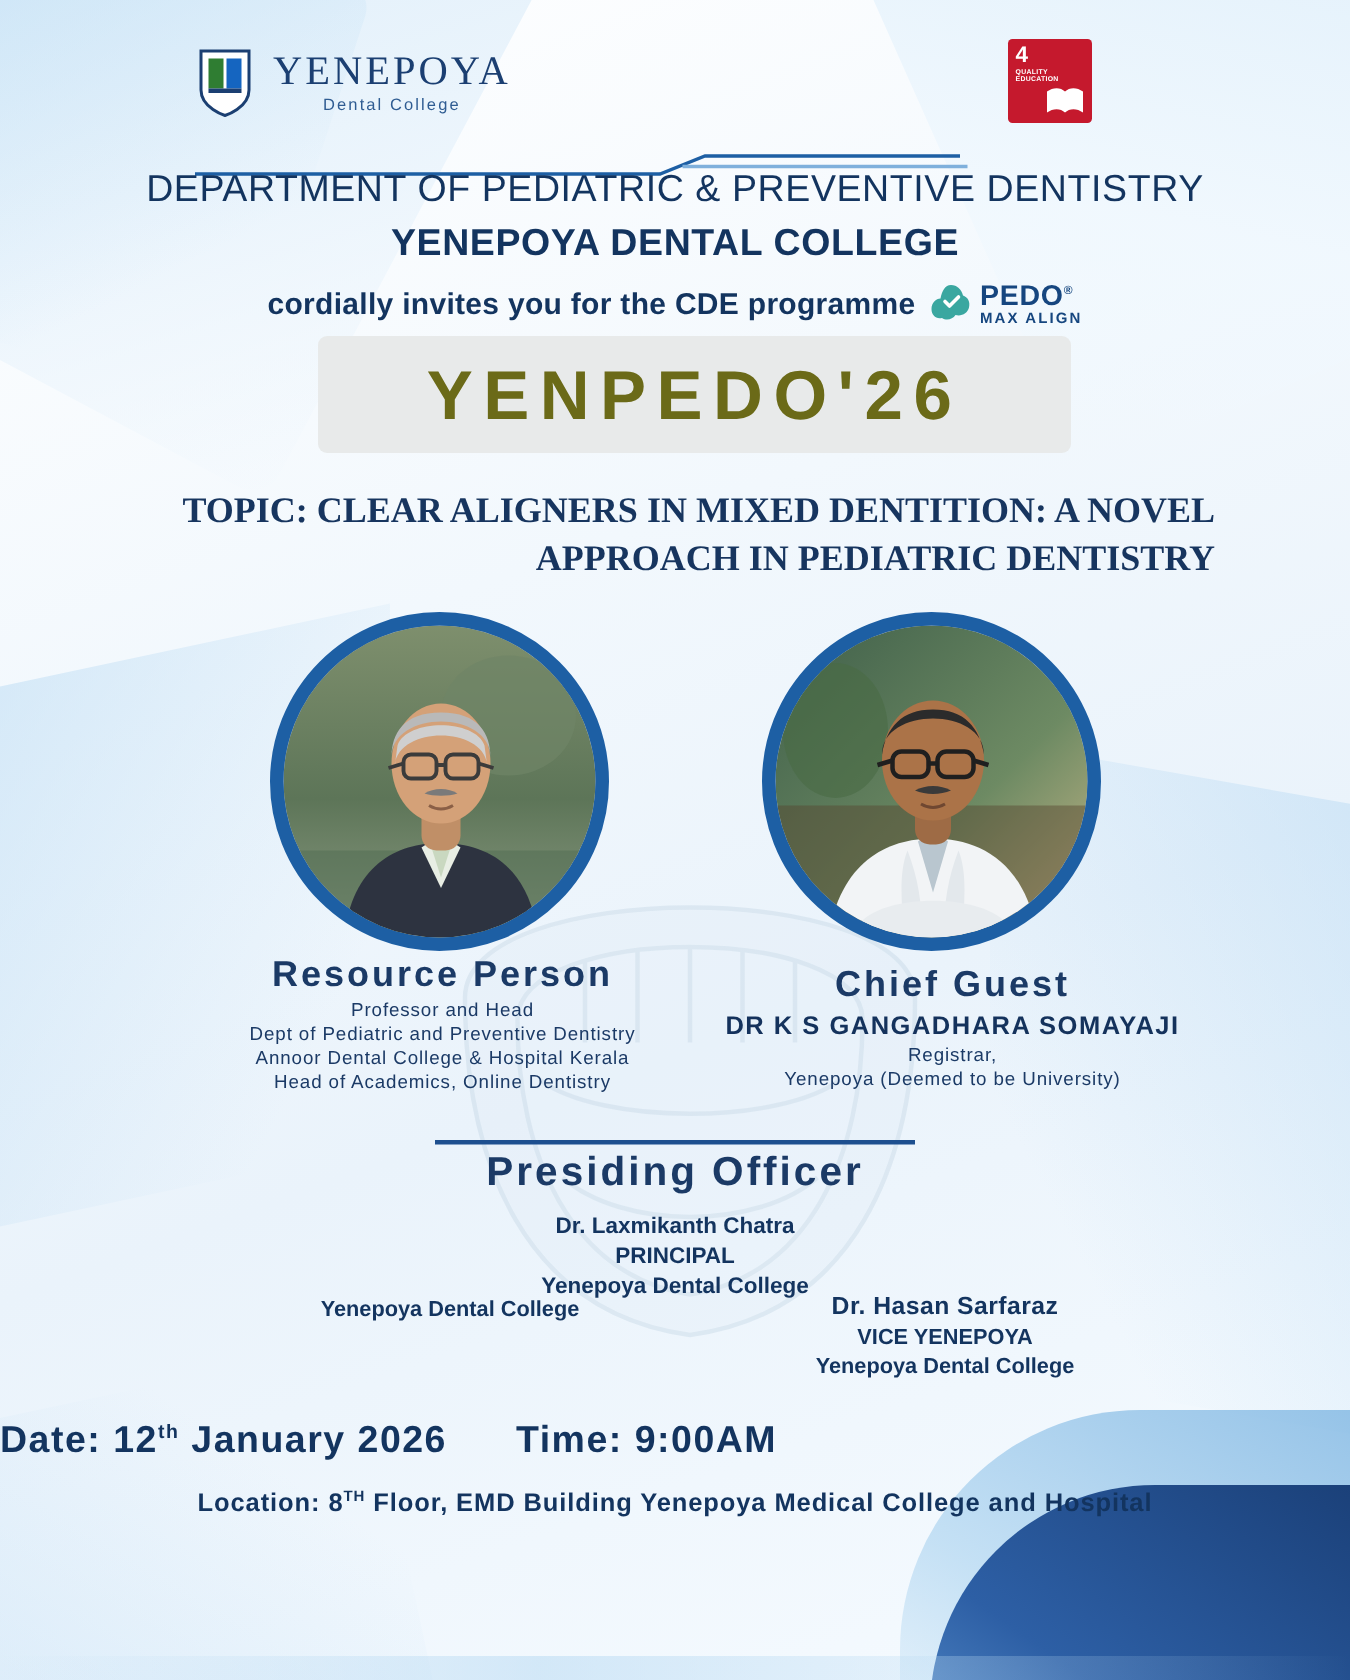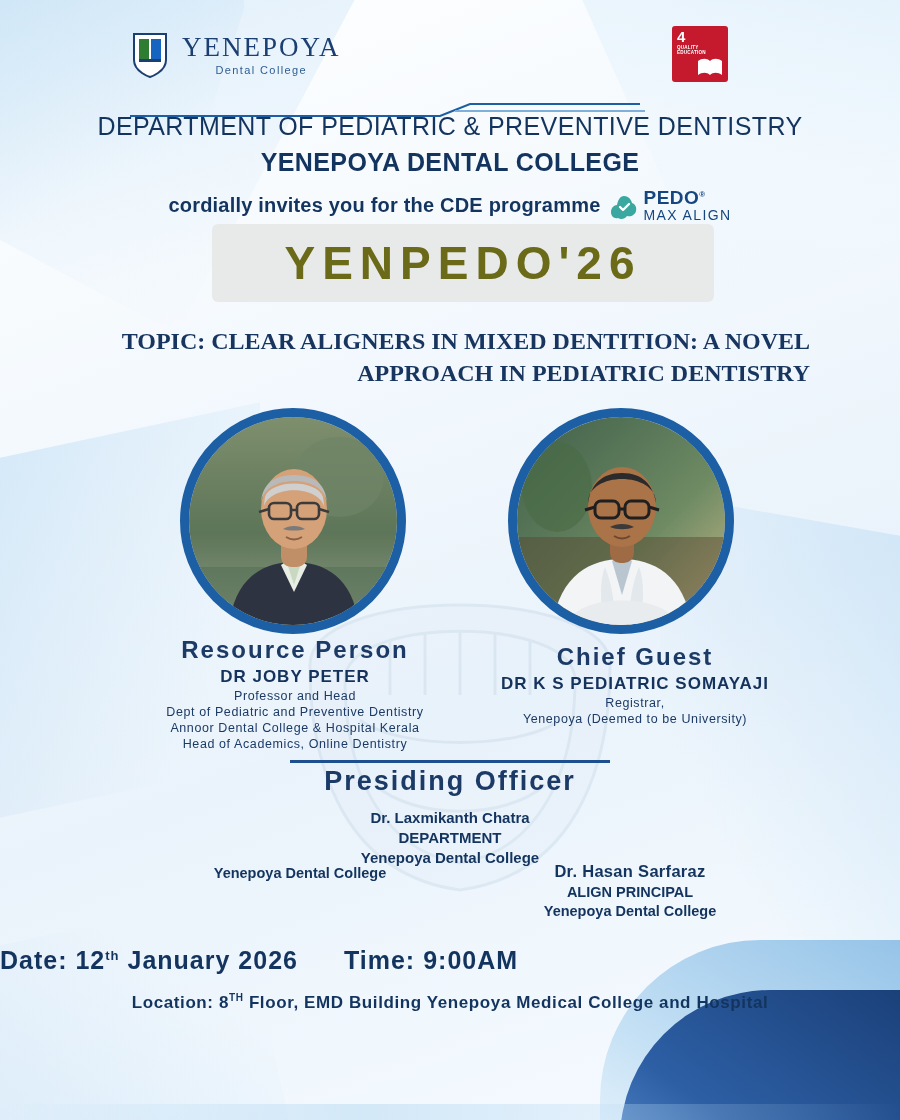--- a/index.html
+++ b/index.html
@@ -160,34 +160,34 @@
   }
   .invite-row {
     position: absolute; top: 188px; width: 900px;
     display: flex; align-items: center; justify-content: center; gap: 10px;
   }
   .invite-text {
     font-size: 20px; font-weight: bold; color: #13345f;
     letter-spacing: .2px;
   }
   .pedo-logo {
-    display: flex; align-items: flex-end; gap: 5px;
+    display: flex; align-items: flex-start; gap: 5px;
   }
   .pedo-mark {
     width: 28px; height: 28px;
   }
   .pedo-words {
     line-height: 1;
   }
   .pedo-top {
     font-size: 19px; font-weight: bold; color: #16467f; letter-spacing: .5px;
   }
   .pedo-top sup { font-size: 8px; }
   .pedo-bottom {
-    font-size: 14px; font-weight: normal; color: #16467f; letter-spacing: 1.4px;
+    font-size: 10px; font-weight: bold; color: #16467f; letter-spacing: 1.4px;
     margin-top: 1px;
   }
 
   .banner {
     position: absolute; top: 224px; left: 212px;
     width: 502px; height: 78px;
     background: #e8eaea;
     border-radius: 6px;
     display: flex; align-items: center; justify-content: center;
   }
@@ -438,50 +438,49 @@
           <path d="M132,90 L142,93"></path>
         </g>
         <path d="M93,110 C100,106 110,106 117,110 C110,113 100,113 93,110 Z" fill="#3a3a3a"></path>
         <path d="M97,119 C102,122 108,122 113,119" stroke="#6f4731" stroke-width="2" fill="none"></path>
       </svg>
     </div>
   </div>
 
   <div class="cap cap-left">
     <div class="cap-role">Resource Person</div>
-    <div class="cap-name">DR JOBY PETER</div>
     <div class="cap-line">Professor and Head</div>
     <div class="cap-line">Dept of Pediatric and Preventive Dentistry</div>
     <div class="cap-line">Annoor Dental College &amp; Hospital Kerala</div>
     <div class="cap-line">Head of Academics, Online Dentistry</div>
   </div>
 
   <div class="cap cap-right">
     <div class="cap-role">Chief Guest</div>
-    <div class="cap-name">DR K S PEDIATRIC SOMAYAJI</div>
+    <div class="cap-name">DR K S GANGADHARA SOMAYAJI</div>
     <div class="cap-line">Registrar,</div>
     <div class="cap-line">Yenepoya (Deemed to be University)</div>
   </div>
 
   <div class="divider"></div>
 
   <div class="presiding-title">Presiding Officer</div>
   <div class="presiding-block">
     <div>Dr. Laxmikanth Chatra</div>
-    <div>DEPARTMENT</div>
+    <div>PRINCIPAL</div>
     <div>Yenepoya Dental College</div>
   </div>
 
   <div class="dean-block">
     <div class="og">Yenepoya Dental College</div>
   </div>
 
   <div class="vice-block">
     <div class="nm">Dr. Hasan Sarfaraz</div>
-    <div class="rl">ALIGN PRINCIPAL</div>
+    <div class="rl">VICE YENEPOYA</div>
     <div class="og">Yenepoya Dental College</div>
   </div>
 
   <div class="datetime">
     <div class="item">
       <span>Date:</span>
       <span>12</span><sup>th</sup>
       <span>January 2026</span>
     </div>
     <div class="item">

